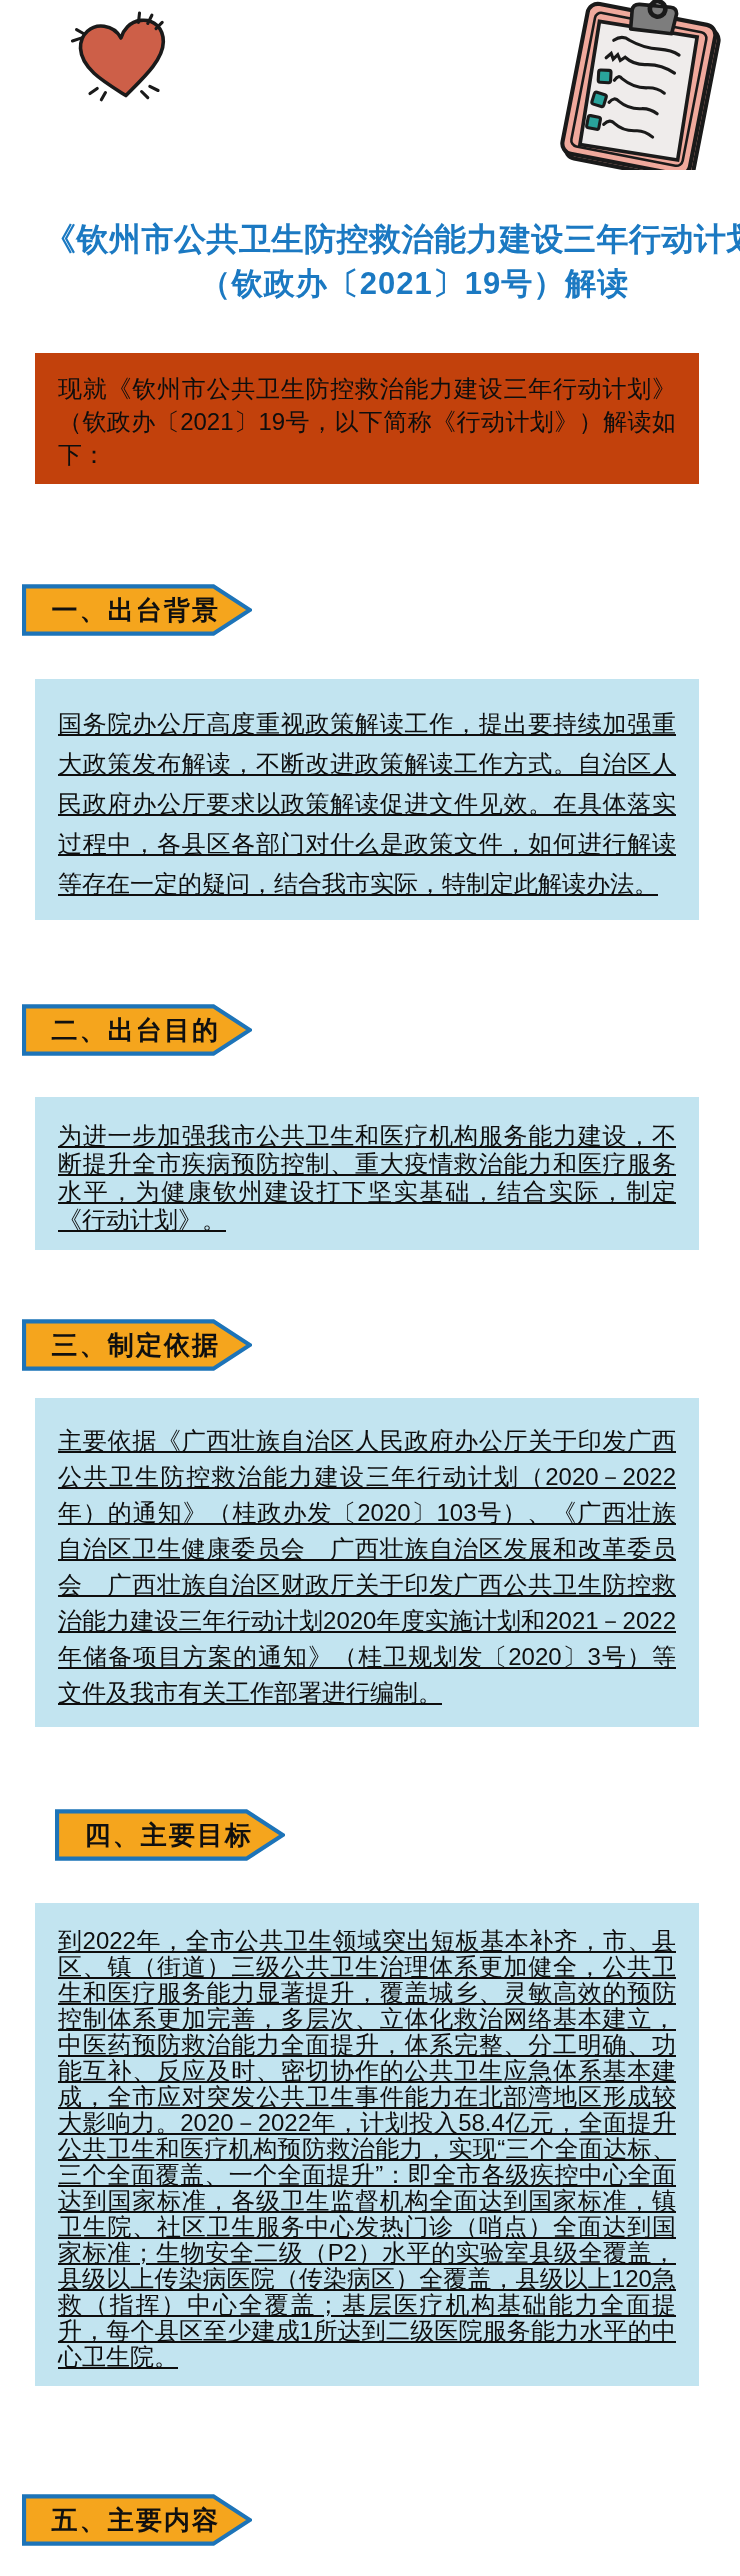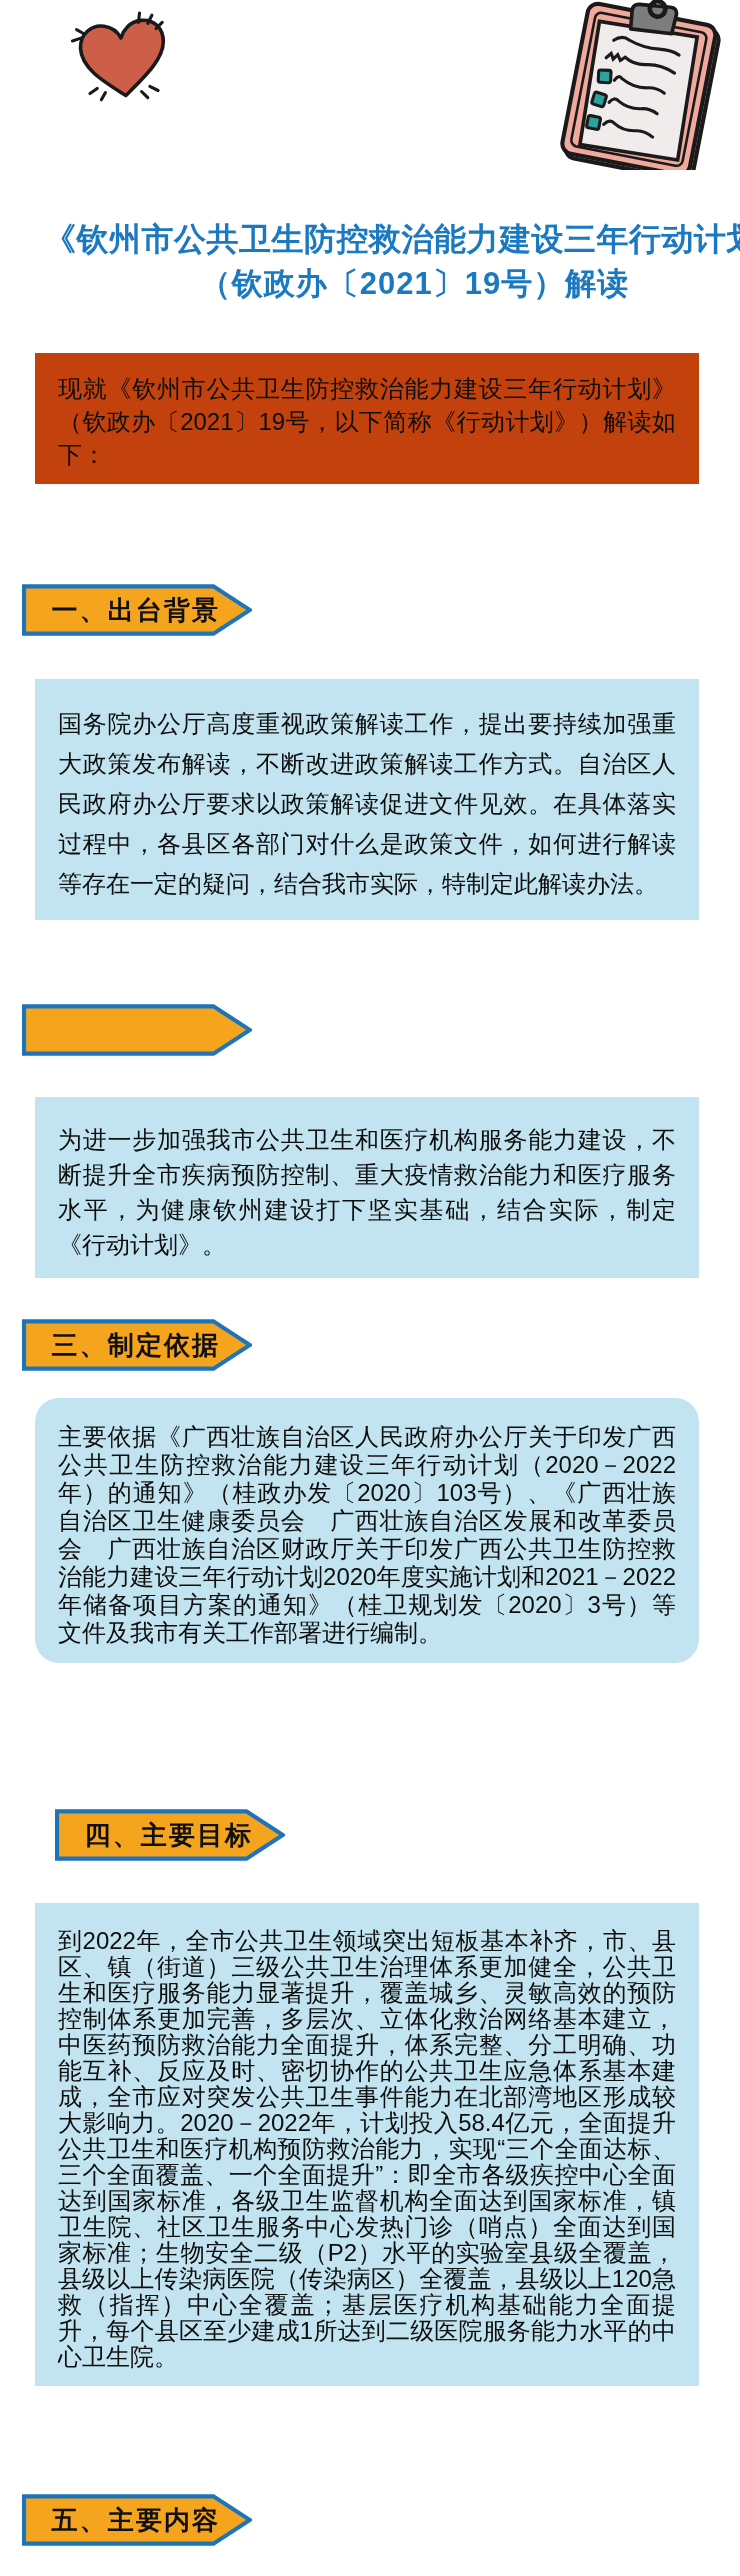--- a/index.html
+++ b/index.html
@@ -38,20 +38,21 @@
   .content-box{
     position:absolute;
     left:35px;
     width:664px;
     box-sizing:border-box;
     background:#c2e4f0;
     padding:25px 23px 15.5px 23px;
     font-size:24px;
     text-align:justify;
     color:#0e0e0e;
+    text-decoration:underline;
   }
   .intro-box{
     position:absolute;
     left:35px;
     width:664px;
     box-sizing:border-box;
     background:#c2410c;
     padding:18.5px 23px 13.4px 23px;
     font-size:24px;
     line-height:33px;
@@ -145,32 +146,33 @@
     <span class="sec-label">一、出台背景</span>
   </div>
   <div class="content-box" style="top:679px;line-height:40px;">
     <span>国务院办公厅高度重视政策解读工作，提出要持续加强重大政策发布解读，不断改进政策解读工作方式。自治区人民政府办公厅要求以政策解读促进文件见效。在具体落实过程中，各县区各部门对什么是政策文件，如何进行解读等存在一定的疑问，结合我市实际，特制定此解读办法。</span>
   </div>
 
   <div class="sec-header" style="top:1004px;">
     <svg width="230" height="52" viewBox="0 0 447 100">
       <polygon points="4,4 372,4 443,50 372,96 4,96" fill="#f5a51d" stroke="#1d74b8" stroke-width="8" stroke-linejoin="miter"></polygon>
     </svg>
+    <span class="sec-label">二、出台目的</span>
   </div>
-  <div class="content-box" style="top:1097px;line-height:35px;">
+  <div class="content-box" style="top:1097px;line-height:28px;">
     <span>为进一步加强我市公共卫生和医疗机构服务能力建设，不断提升全市疾病预防控制、重大疫情救治能力和医疗服务水平，为健康钦州建设打下坚实基础，结合实际，制定《行动计划》。</span>
   </div>
 
   <div class="sec-header" style="top:1319px;">
     <svg width="230" height="52" viewBox="0 0 447 100">
       <polygon points="4,4 372,4 443,50 372,96 4,96" fill="#f5a51d" stroke="#1d74b8" stroke-width="8" stroke-linejoin="miter"></polygon>
     </svg>
     <span class="sec-label">三、制定依据</span>
   </div>
-  <div class="content-box" style="top:1398px;line-height:28px;border-radius:24px;">
+  <div class="content-box" style="top:1398px;line-height:36px;">
     <span>主要依据《广西壮族自治区人民政府办公厅关于印发广西公共卫生防控救治能力建设三年行动计划（2020－2022年）的通知》（桂政办发〔2020〕103号）、《广西壮族自治区卫生健康委员会　广西壮族自治区发展和改革委员会　广西壮族自治区财政厅关于印发广西公共卫生防控救治能力建设三年行动计划2020年度实施计划和2021－2022年储备项目方案的通知》（桂卫规划发〔2020〕3号）等文件及我市有关工作部署进行编制。</span>
   </div>
 
   <div class="sec-header" style="top:1809px;margin-left:33px;">
     <svg width="230" height="52" viewBox="0 0 447 100">
       <polygon points="4,4 372,4 443,50 372,96 4,96" fill="#f5a51d" stroke="#1d74b8" stroke-width="8" stroke-linejoin="miter"></polygon>
     </svg>
     <span class="sec-label">四、主要目标</span>
   </div>
   <div class="content-box" style="top:1883px;line-height:26px;margin-top:20px;">

